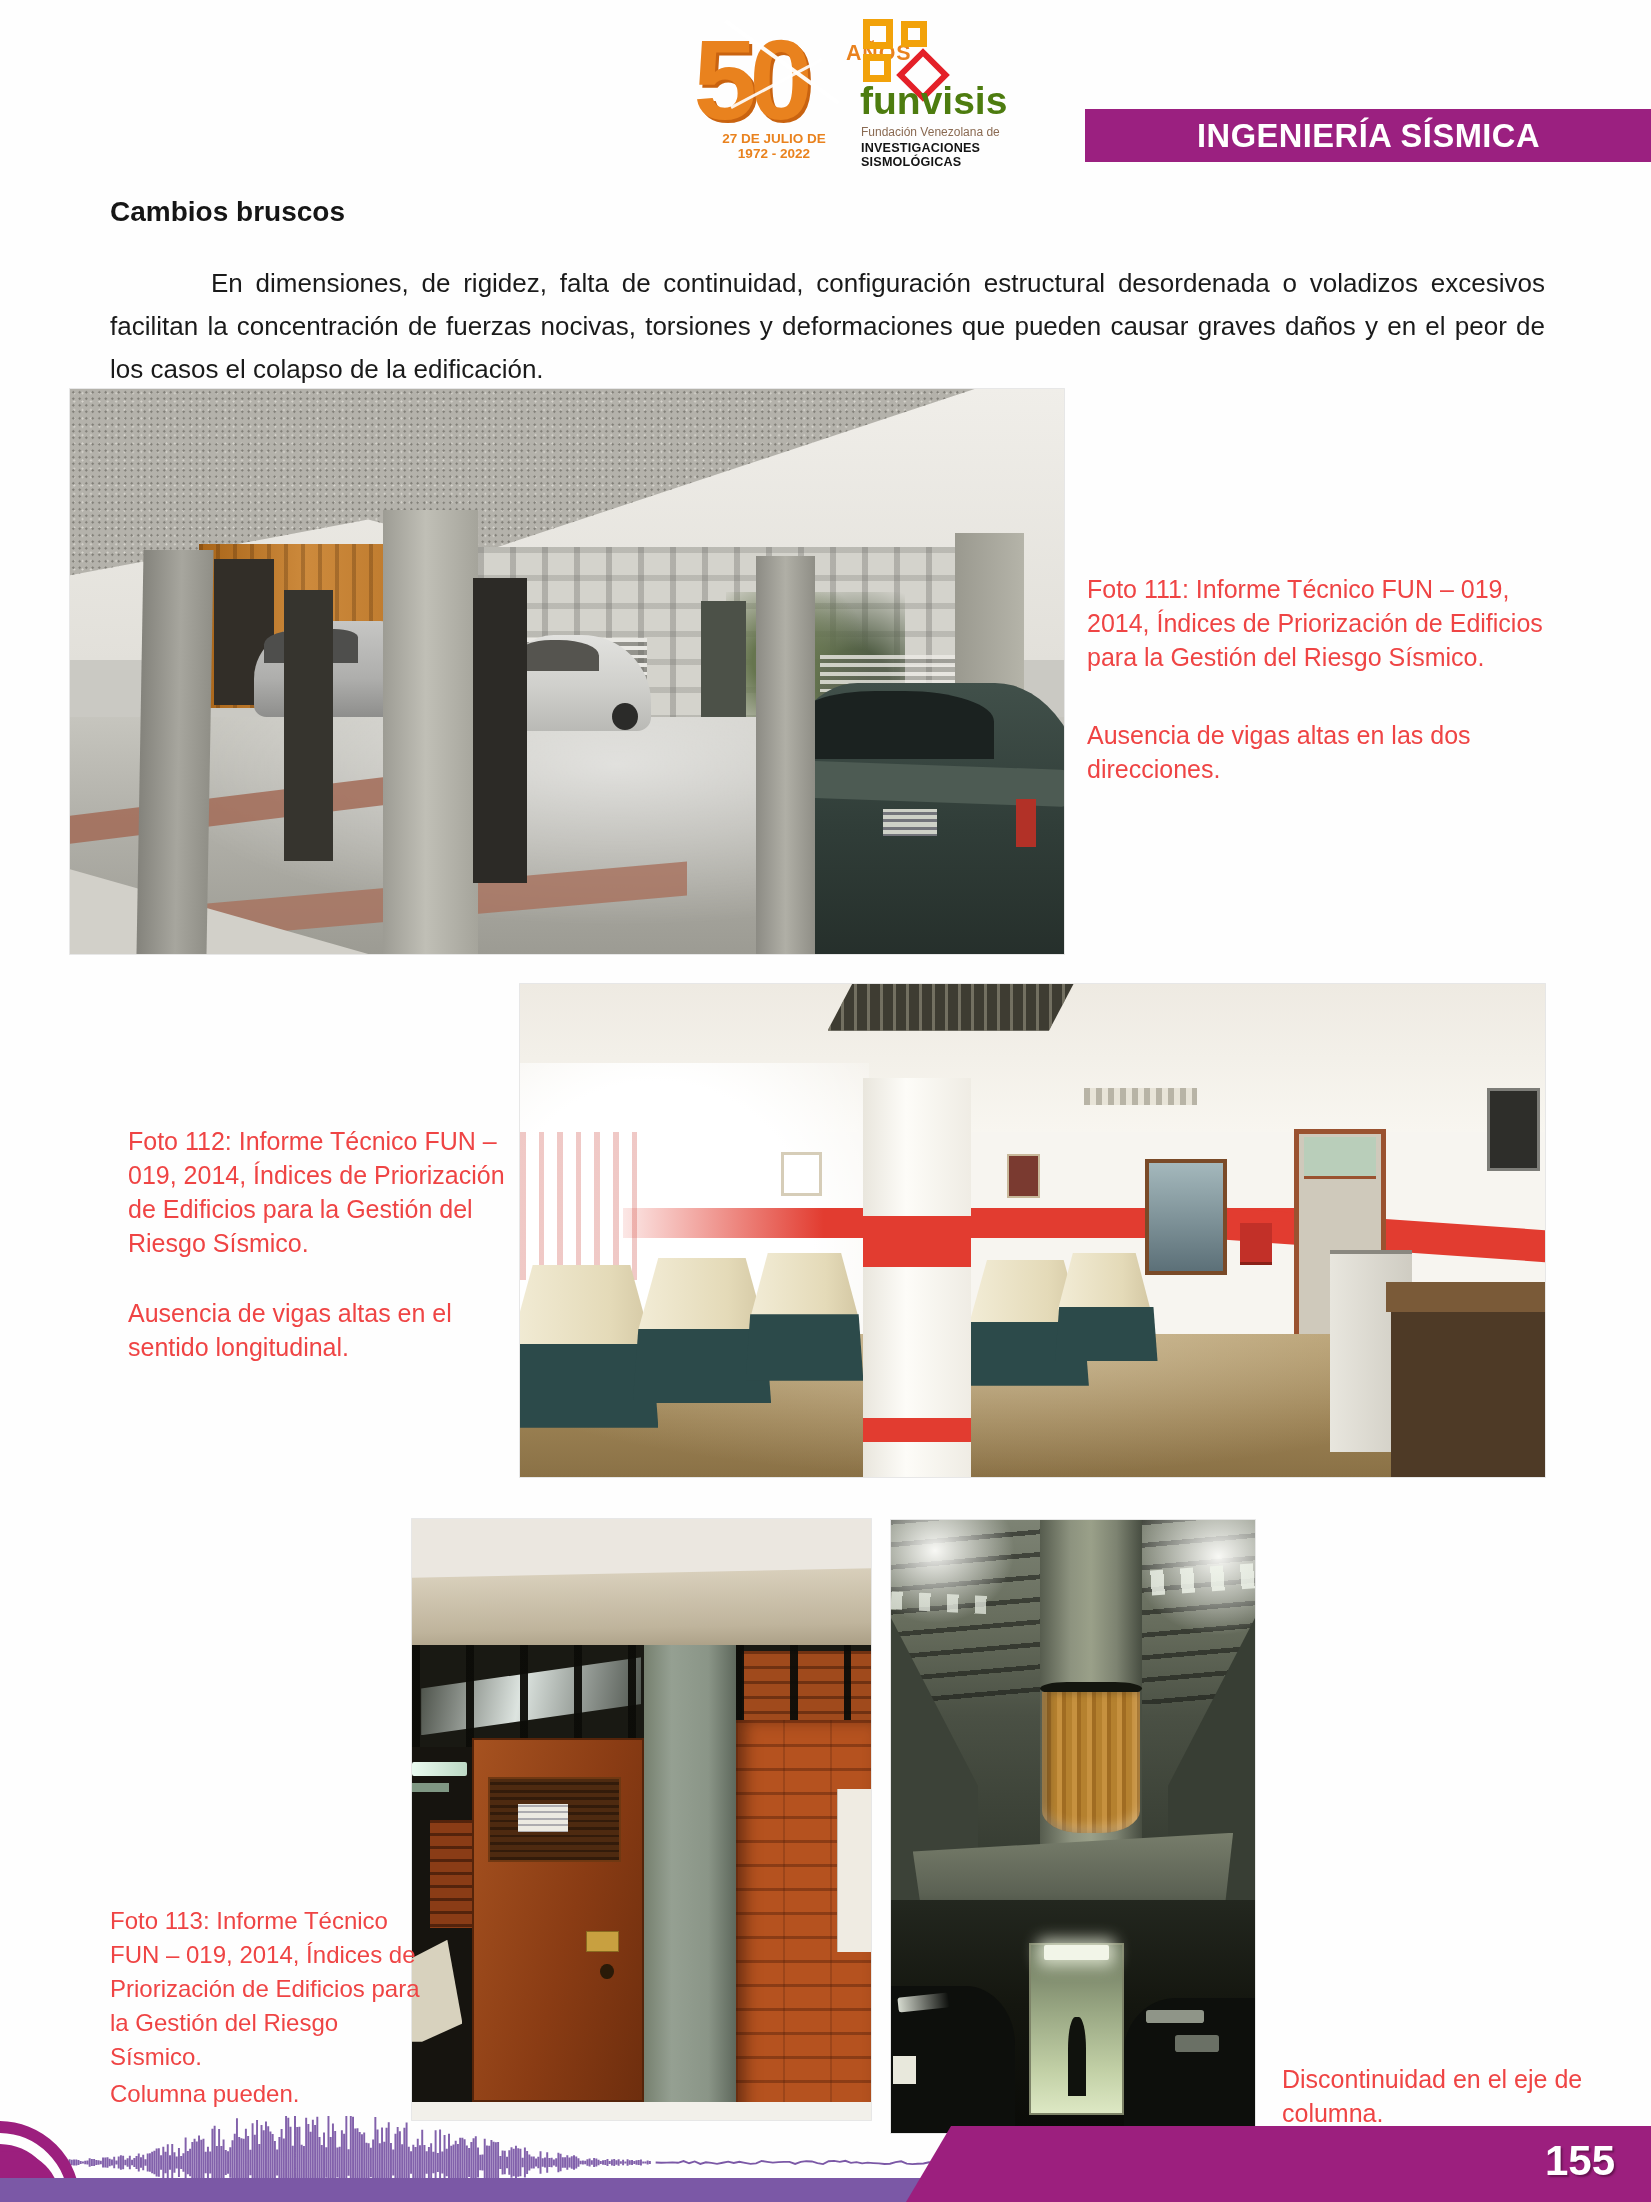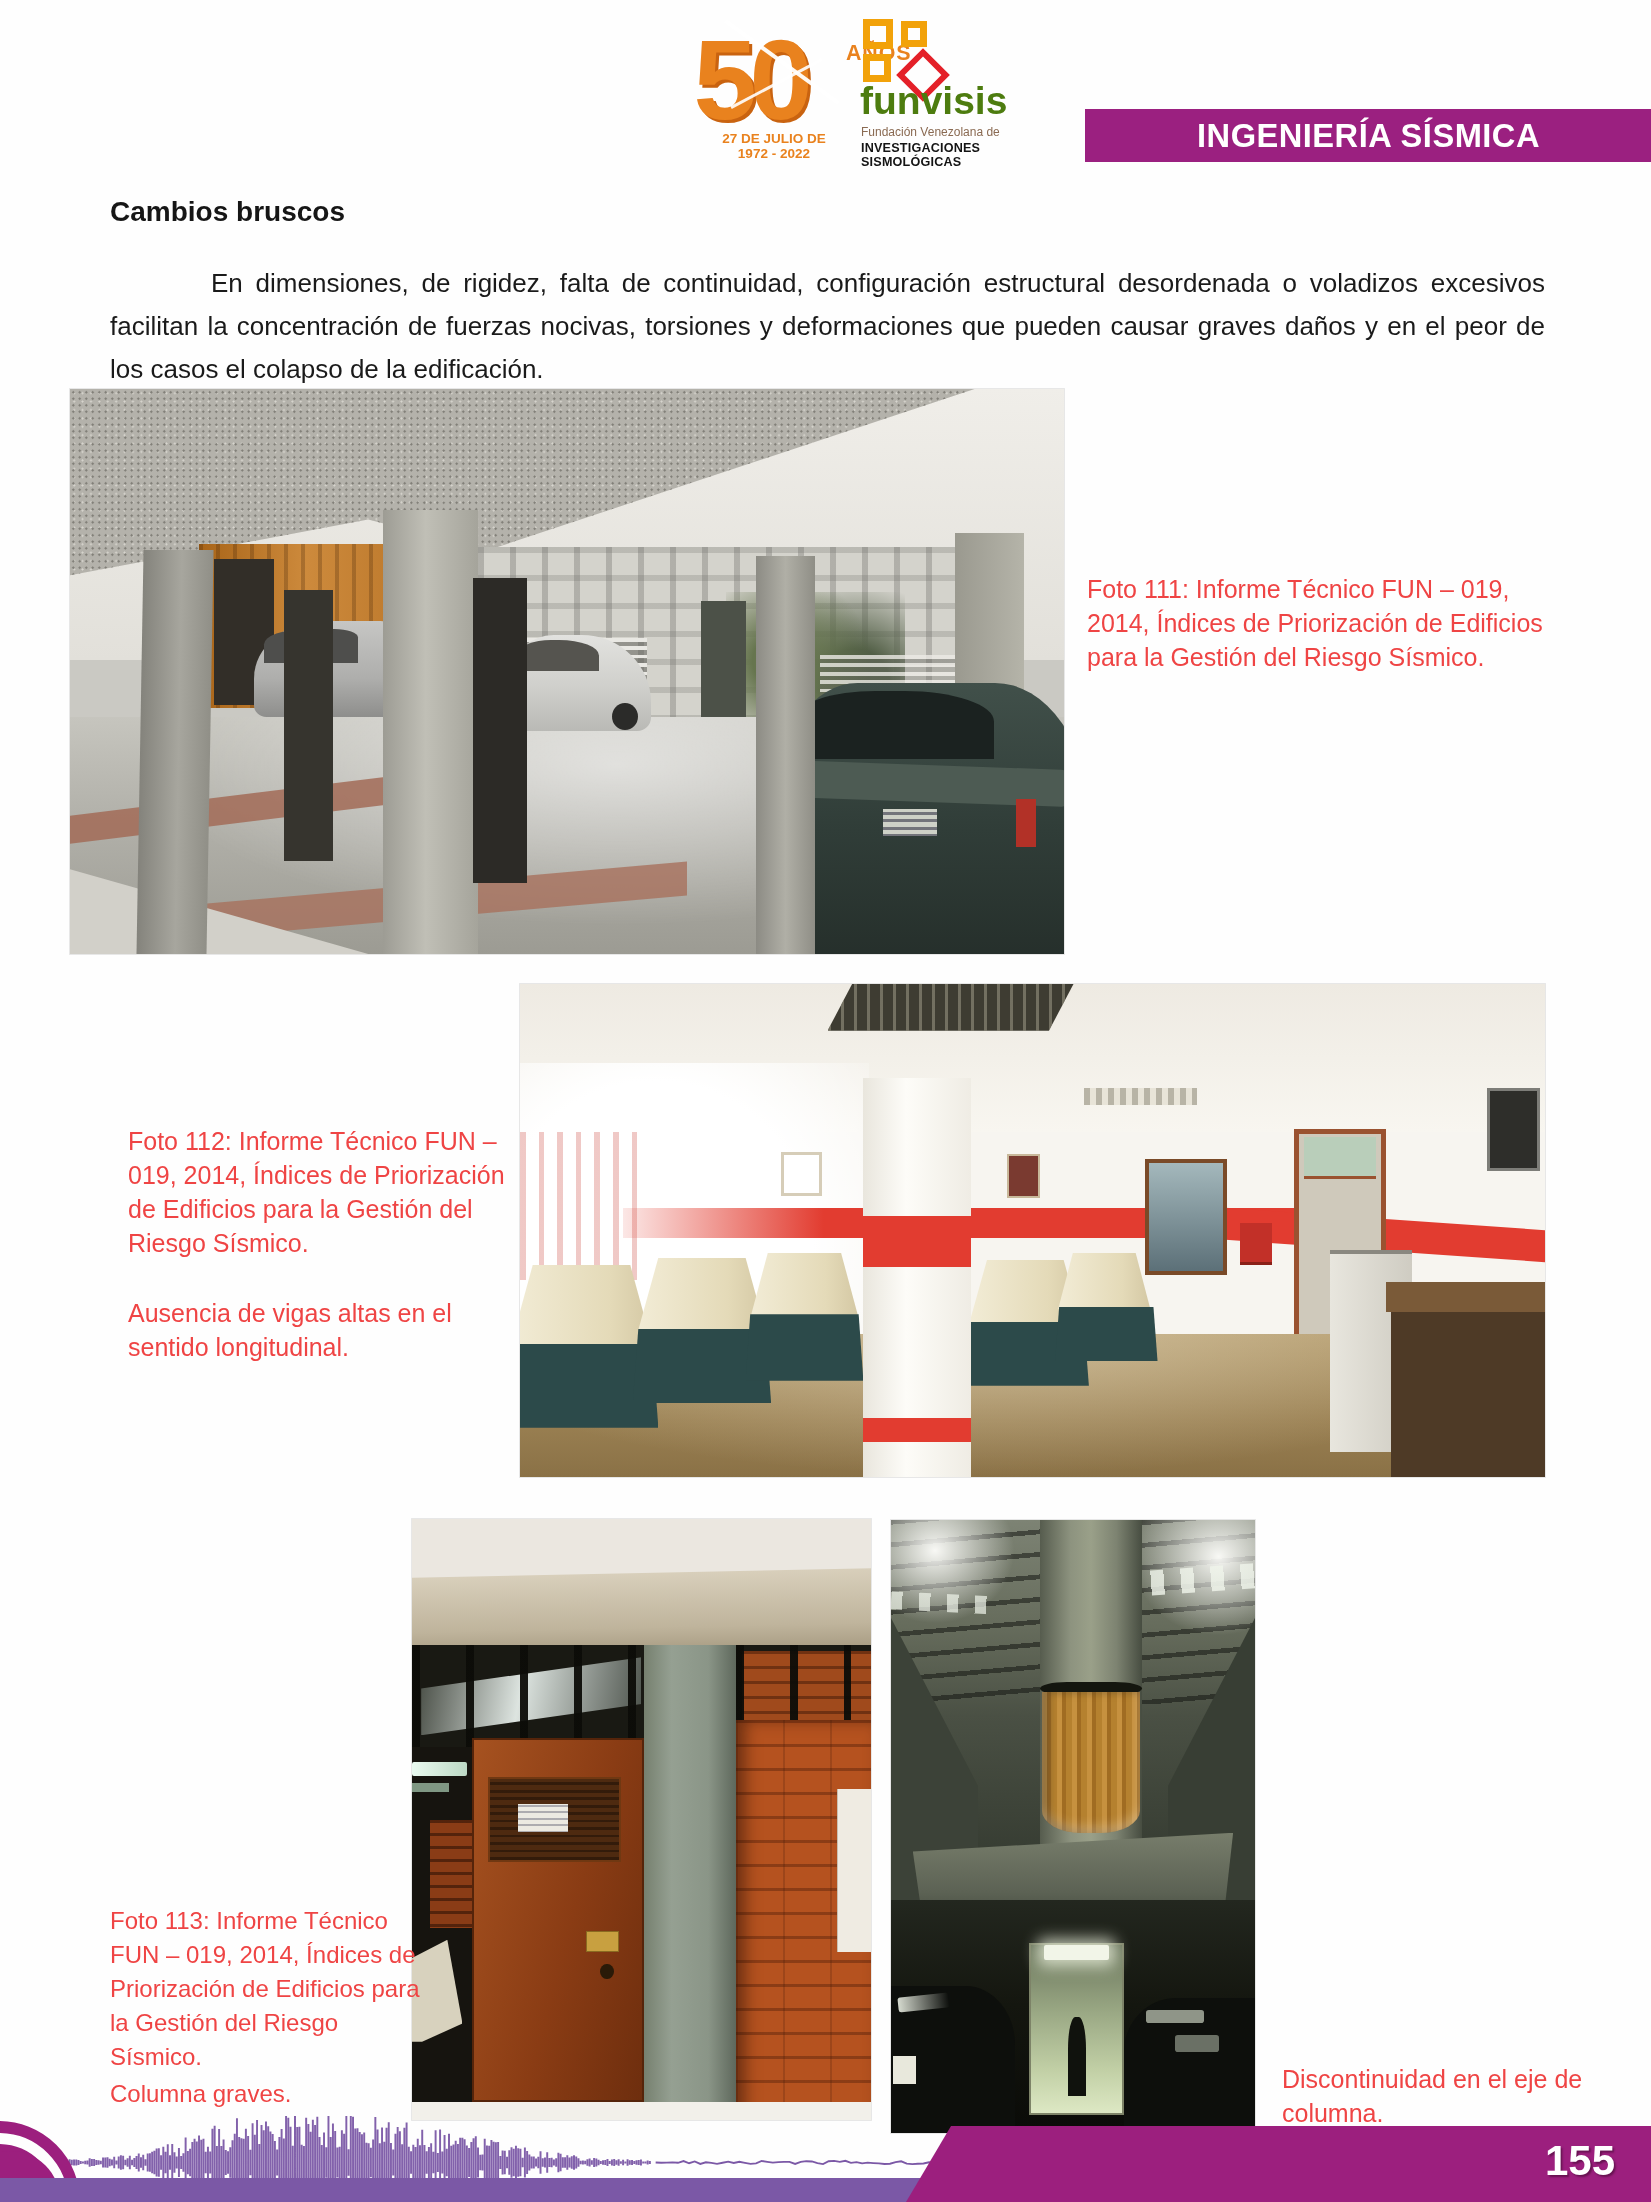--- a/index.html
+++ b/index.html
@@ -293,20 +293,21 @@
     <div class="abs p1-carG-tl1"></div>
     <div class="abs p1-carG-tl2"></div>
     <div class="abs p1-carG-plate"></div>
     <div class="abs p1-colA"></div>
     <div class="abs p1-colB"></div>
     <div class="abs p1-colC"></div>
     <div class="abs p1-colD"></div>
     <div class="abs p1-colF"></div>
   </div>
   <div class="abs caption cap111">Foto 111: Informe Técnico FUN – 019, 2014, Índices de Priorización de Edificios para la Gestión del Riesgo Sísmico.</div>
+  <div class="abs caption note111">Ausencia de vigas altas en las dos direcciones.</div>
 
   <div class="abs photo ph112">
     <div class="abs p2-ceil"></div>
     <div class="abs p2-vent"></div>
     <div class="abs p2-slat"></div>
     <div class="abs p2-glare"></div>
     <div class="abs p2-redsm"></div>
     <div class="abs p2-frame1"></div>
     <div class="abs p2-stripe"></div>
     <div class="abs p2-striper"></div>
@@ -353,21 +354,21 @@
     <div class="abs p3-doorpanel"></div>
     <div class="abs p3-doorsign"></div>
     <div class="abs p3-plate"></div>
     <div class="abs p3-knob"></div>
     <div class="abs p3-pillar"></div>
     <div class="abs p3-brick"></div>
     <div class="abs p3-poster"></div>
     <div class="abs p3-bottom"></div>
   </div>
   <div class="abs caption cap113">Foto 113: Informe Técnico FUN – 019, 2014, Índices de Priorización de Edificios para la Gestión del Riesgo Sísmico.</div>
-  <div class="abs caption note113">Columna graves.</div>
+  <div class="abs caption note113">Columna pueden.</div>
 
   <div class="abs photo ph114">
     <div class="abs p4-upper"></div>
     <div class="abs p4-joists"></div>
     <div class="abs p4-glareL"></div>
     <div class="abs p4-glareR"></div>
     <div class="abs p4-streakR"></div>
     <div class="abs p4-streakL"></div>
     <div class="abs p4-wallL"></div>
     <div class="abs p4-wallR"></div>

